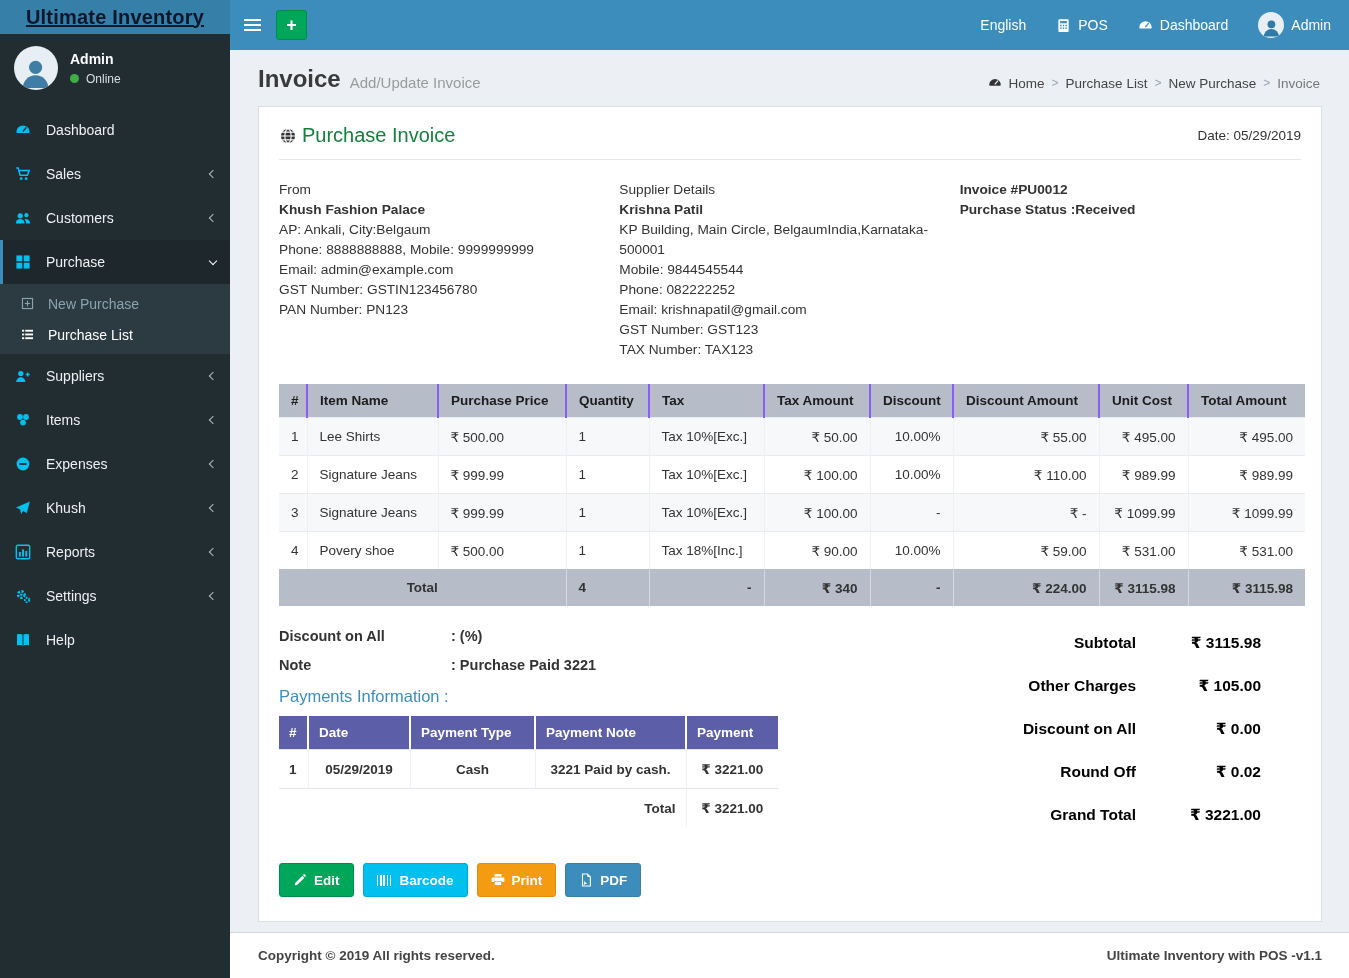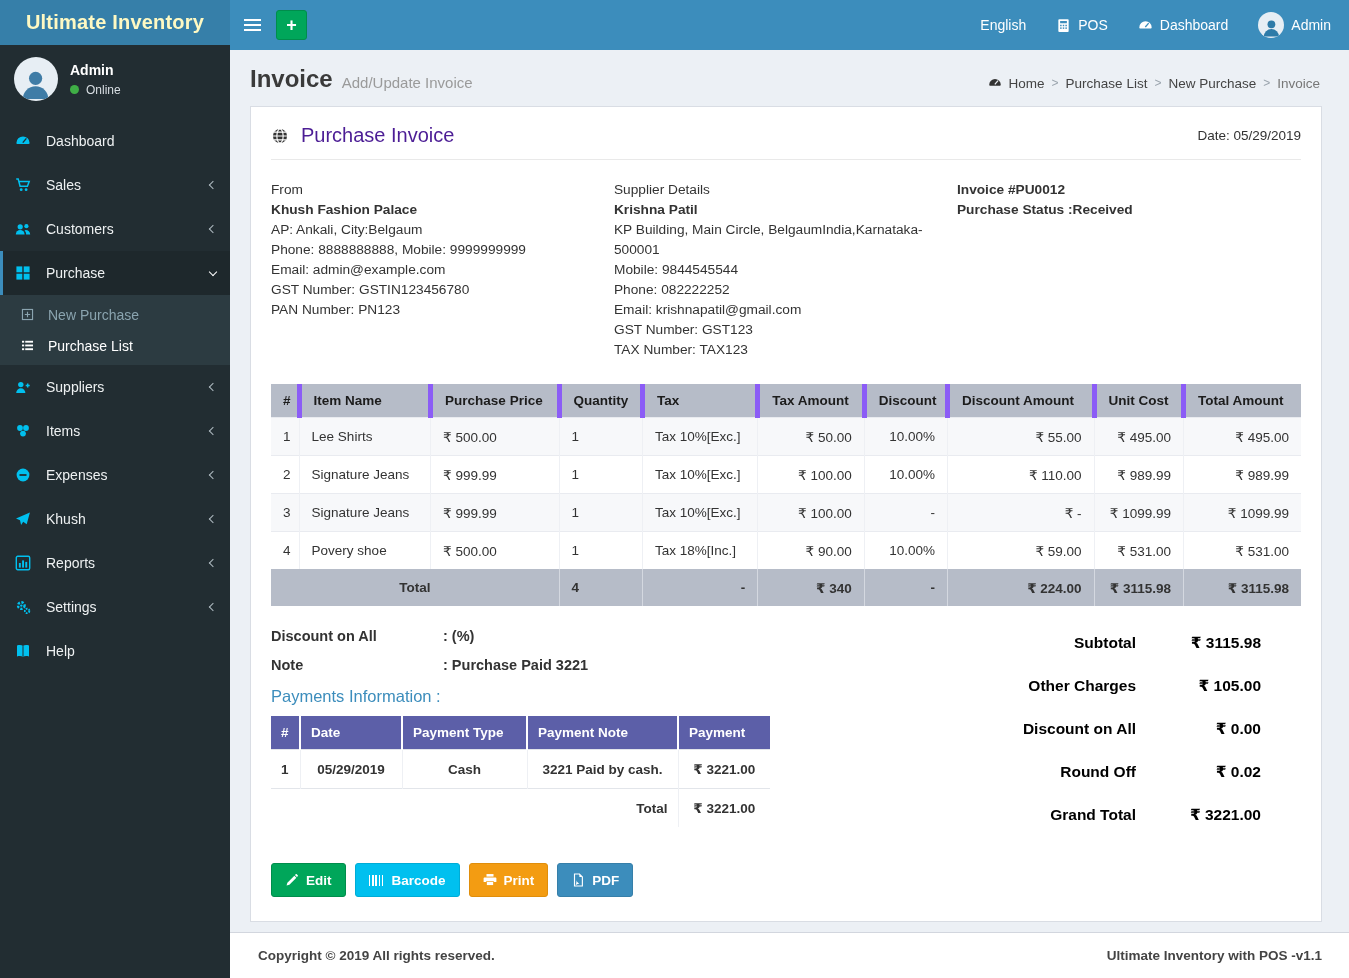--- a/index.html
+++ b/index.html
@@ -1,21 +1,21 @@
 <!DOCTYPE html>
 <html><head>
 <meta charset="utf-8">
 <style>
   * { margin:0; padding:0; box-sizing:border-box; }
   html,body { width:1349px; height:978px; overflow:hidden; }
   body { display:flex; font-family:"Liberation Sans","DejaVu Sans",sans-serif; background:#ecf0f5; color:#333; }
 
   
   .sidebar { width:230px; flex-shrink:0; background:#222d32; display:flex; flex-direction:column; }
-  .logo { height:45px; background:#367fa9; color:#fef9c3; font-size:20px; font-weight:bold; display:flex; align-items:center; justify-content:center; letter-spacing:.2px; }
+  .logo { height:34px; background:#367fa9; color:#0f172a; font-size:20px; font-weight:bold; display:flex; align-items:center; justify-content:center; letter-spacing:.2px;text-decoration:underline; }
   .user-panel { display:flex; align-items:center; padding:12px 14px 14px; }
   .avatar { width:44px; height:44px; border-radius:50%; background:#e7eef4; overflow:hidden; flex-shrink:0; display:flex; align-items:flex-end; justify-content:center; }
   .avatar svg { width:80%; height:80%; fill:#3f7ca6; }
   .user-meta { margin-left:12px; }
   .user-name { color:#fff; font-weight:bold; font-size:14px; margin-bottom:5px; }
   .user-status { color:#d8dee3; font-size:12px; display:flex; align-items:center; }
   .dot { width:9px; height:9px; border-radius:50%; background:#3fae46; margin-right:7px; display:inline-block; }
   .menu { list-style:none; margin-top:4px; }
   .mi { display:flex; align-items:center; height:44px; padding:0 14px 0 12px; border-left:3px solid transparent; cursor:pointer; }
   .mi .micon { width:22px; margin-right:9px; color:#00c0ef; display:flex; align-items:center; }
@@ -38,45 +38,45 @@
   .navbar { height:50px; background:#3c8dbc; display:flex; align-items:center; color:#fff; flex-shrink:0; }
   .hamb-btn { width:44px; height:50px; display:flex; align-items:center; justify-content:center; cursor:pointer; }
   .hamb { width:17px; height:2px; background:#fff; box-shadow:0 -5px 0 #fff, 0 5px 0 #fff; }
   .add-btn { width:31px; height:30px; background:#00a65a; border:1px solid #008d4c; border-radius:3px; color:#fff; font-size:18px; font-weight:bold; display:flex; align-items:center; justify-content:center; margin-left:2px; cursor:pointer; line-height:1; }
   .nav-right { margin-left:auto; display:flex; align-items:center; gap:30px; padding-right:18px; font-size:14px; }
   .nav-item { display:flex; align-items:center; gap:7px; cursor:pointer; }
   .nav-item svg { width:15px; height:15px; fill:#fff; }
   .nav-avatar { width:26px; height:26px; border-radius:50%; background:#e7eef4; overflow:hidden; display:flex; align-items:flex-end; justify-content:center; }
   .nav-avatar svg { width:80%; height:80%; fill:#2e7ba8; }
 
-  .content-area { flex:1; padding:11px 27px 0 20px; overflow:hidden; }
+  .content-area { flex:1; padding:11px 27px 0 28px; overflow:hidden; }
   .page-head { display:flex; align-items:center; margin:4px 2px 13px 0; }
   .page-title { font-size:24px; font-weight:bold; color:#3a3a3a; }
   .page-sub { font-size:15px; color:#9a9a9a; margin-left:9px; padding-top:6px; }
   .breadcrumb { margin-left:auto; display:flex; align-items:center; gap:7px; font-size:13.5px; color:#444; padding-top:8px; }
   .breadcrumb .sep { color:#9aa4ad; font-size:12px; }
   .breadcrumb svg { width:14px; height:14px; fill:#333; }
   .crumb { cursor:pointer; }
   .crumb.current { color:#777; cursor:default; }
 
   
   .card { background:#fff; border:1px solid #d9dde4; padding:17px 20px 24px; }
   .card-head { display:flex; align-items:center; }
-  .inv-title { font-size:20px; color:#4c1d95; display:flex; align-items:center; gap:12px; }
+  .inv-title { font-size:20px; color:#15803d; display:flex; align-items:center; gap:5px; }
   .inv-title svg { width:18px; height:18px; }
   .inv-date { margin-left:auto; font-size:13.5px; color:#333; }
   .card hr { border:none; border-top:1px solid #e9e9e9; margin:12px 0 20px; }
 
   .info-cols { display:flex; margin-bottom:24px; }
   .info-col { width:33.3%; font-size:13.7px; line-height:20px; color:#333; padding-right:30px; }
   .info-col .b { font-weight:bold; }
 
   table { border-collapse:collapse; }
   .items { width:100%; table-layout:fixed; font-size:13.5px; color:#333; }
-  .items th { background:#b6bcc8; color:#1c1c1c; font-weight:bold; text-align:left; padding:9px 12px; border-left:5px solid #8b5cf6; }
+  .items th { background:#b6bcc8; color:#1c1c1c; font-weight:bold; text-align:left; padding:9px 12px; border-left:2px solid #8b5cf6; }
   .items th:first-child { border-left:none; }
   .items td { padding:10.5px 12px; border-top:1px solid #e9ebf0; border-left:1px solid #eef0f4; }
   .items td:first-child { border-left:none; }
   .items tbody tr:nth-child(odd) { background:#f7f8fa; }
   .items tfoot td { background:#b6bcc8; font-weight:bold; border-left:1px solid #d4d8e0; border-top:none; }
   .ta-r { text-align:right; } .ta-c { text-align:center; }
 
   .bottom { display:flex; justify-content:space-between; margin-top:22px; }
   .kv { display:flex; font-size:14.5px; font-weight:bold; margin-bottom:13px; }
   .kv .k { width:172px; }

